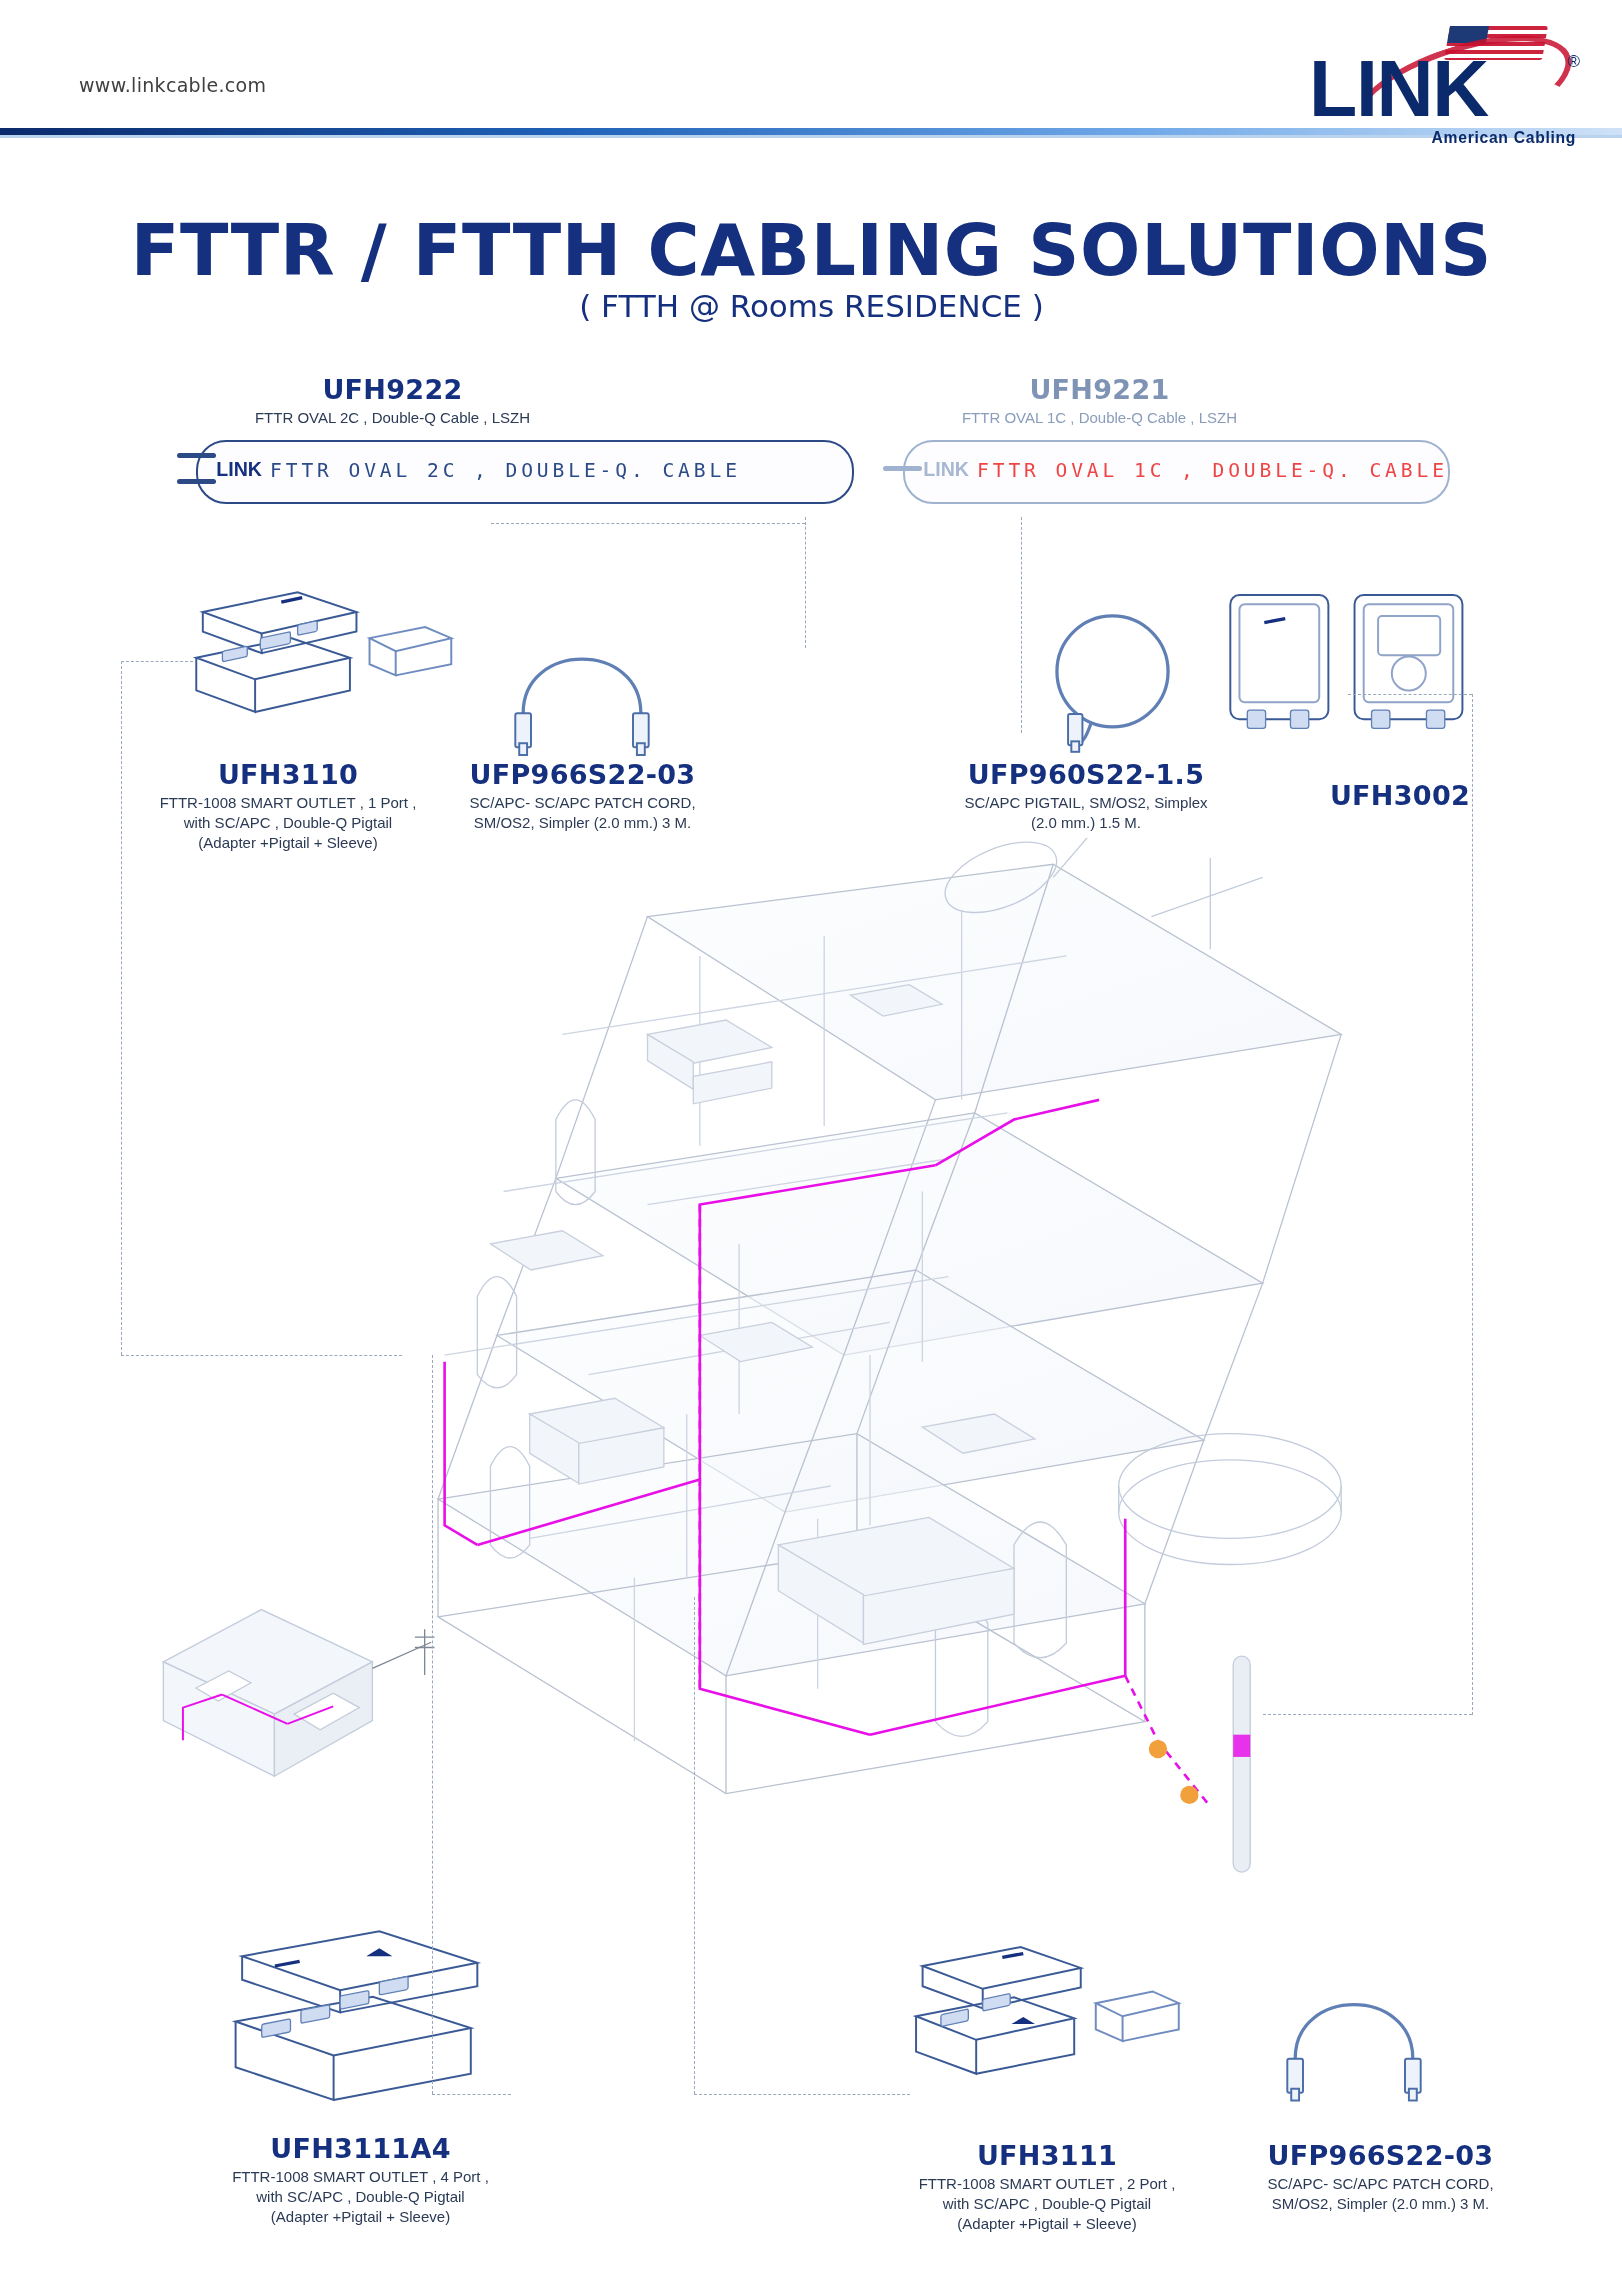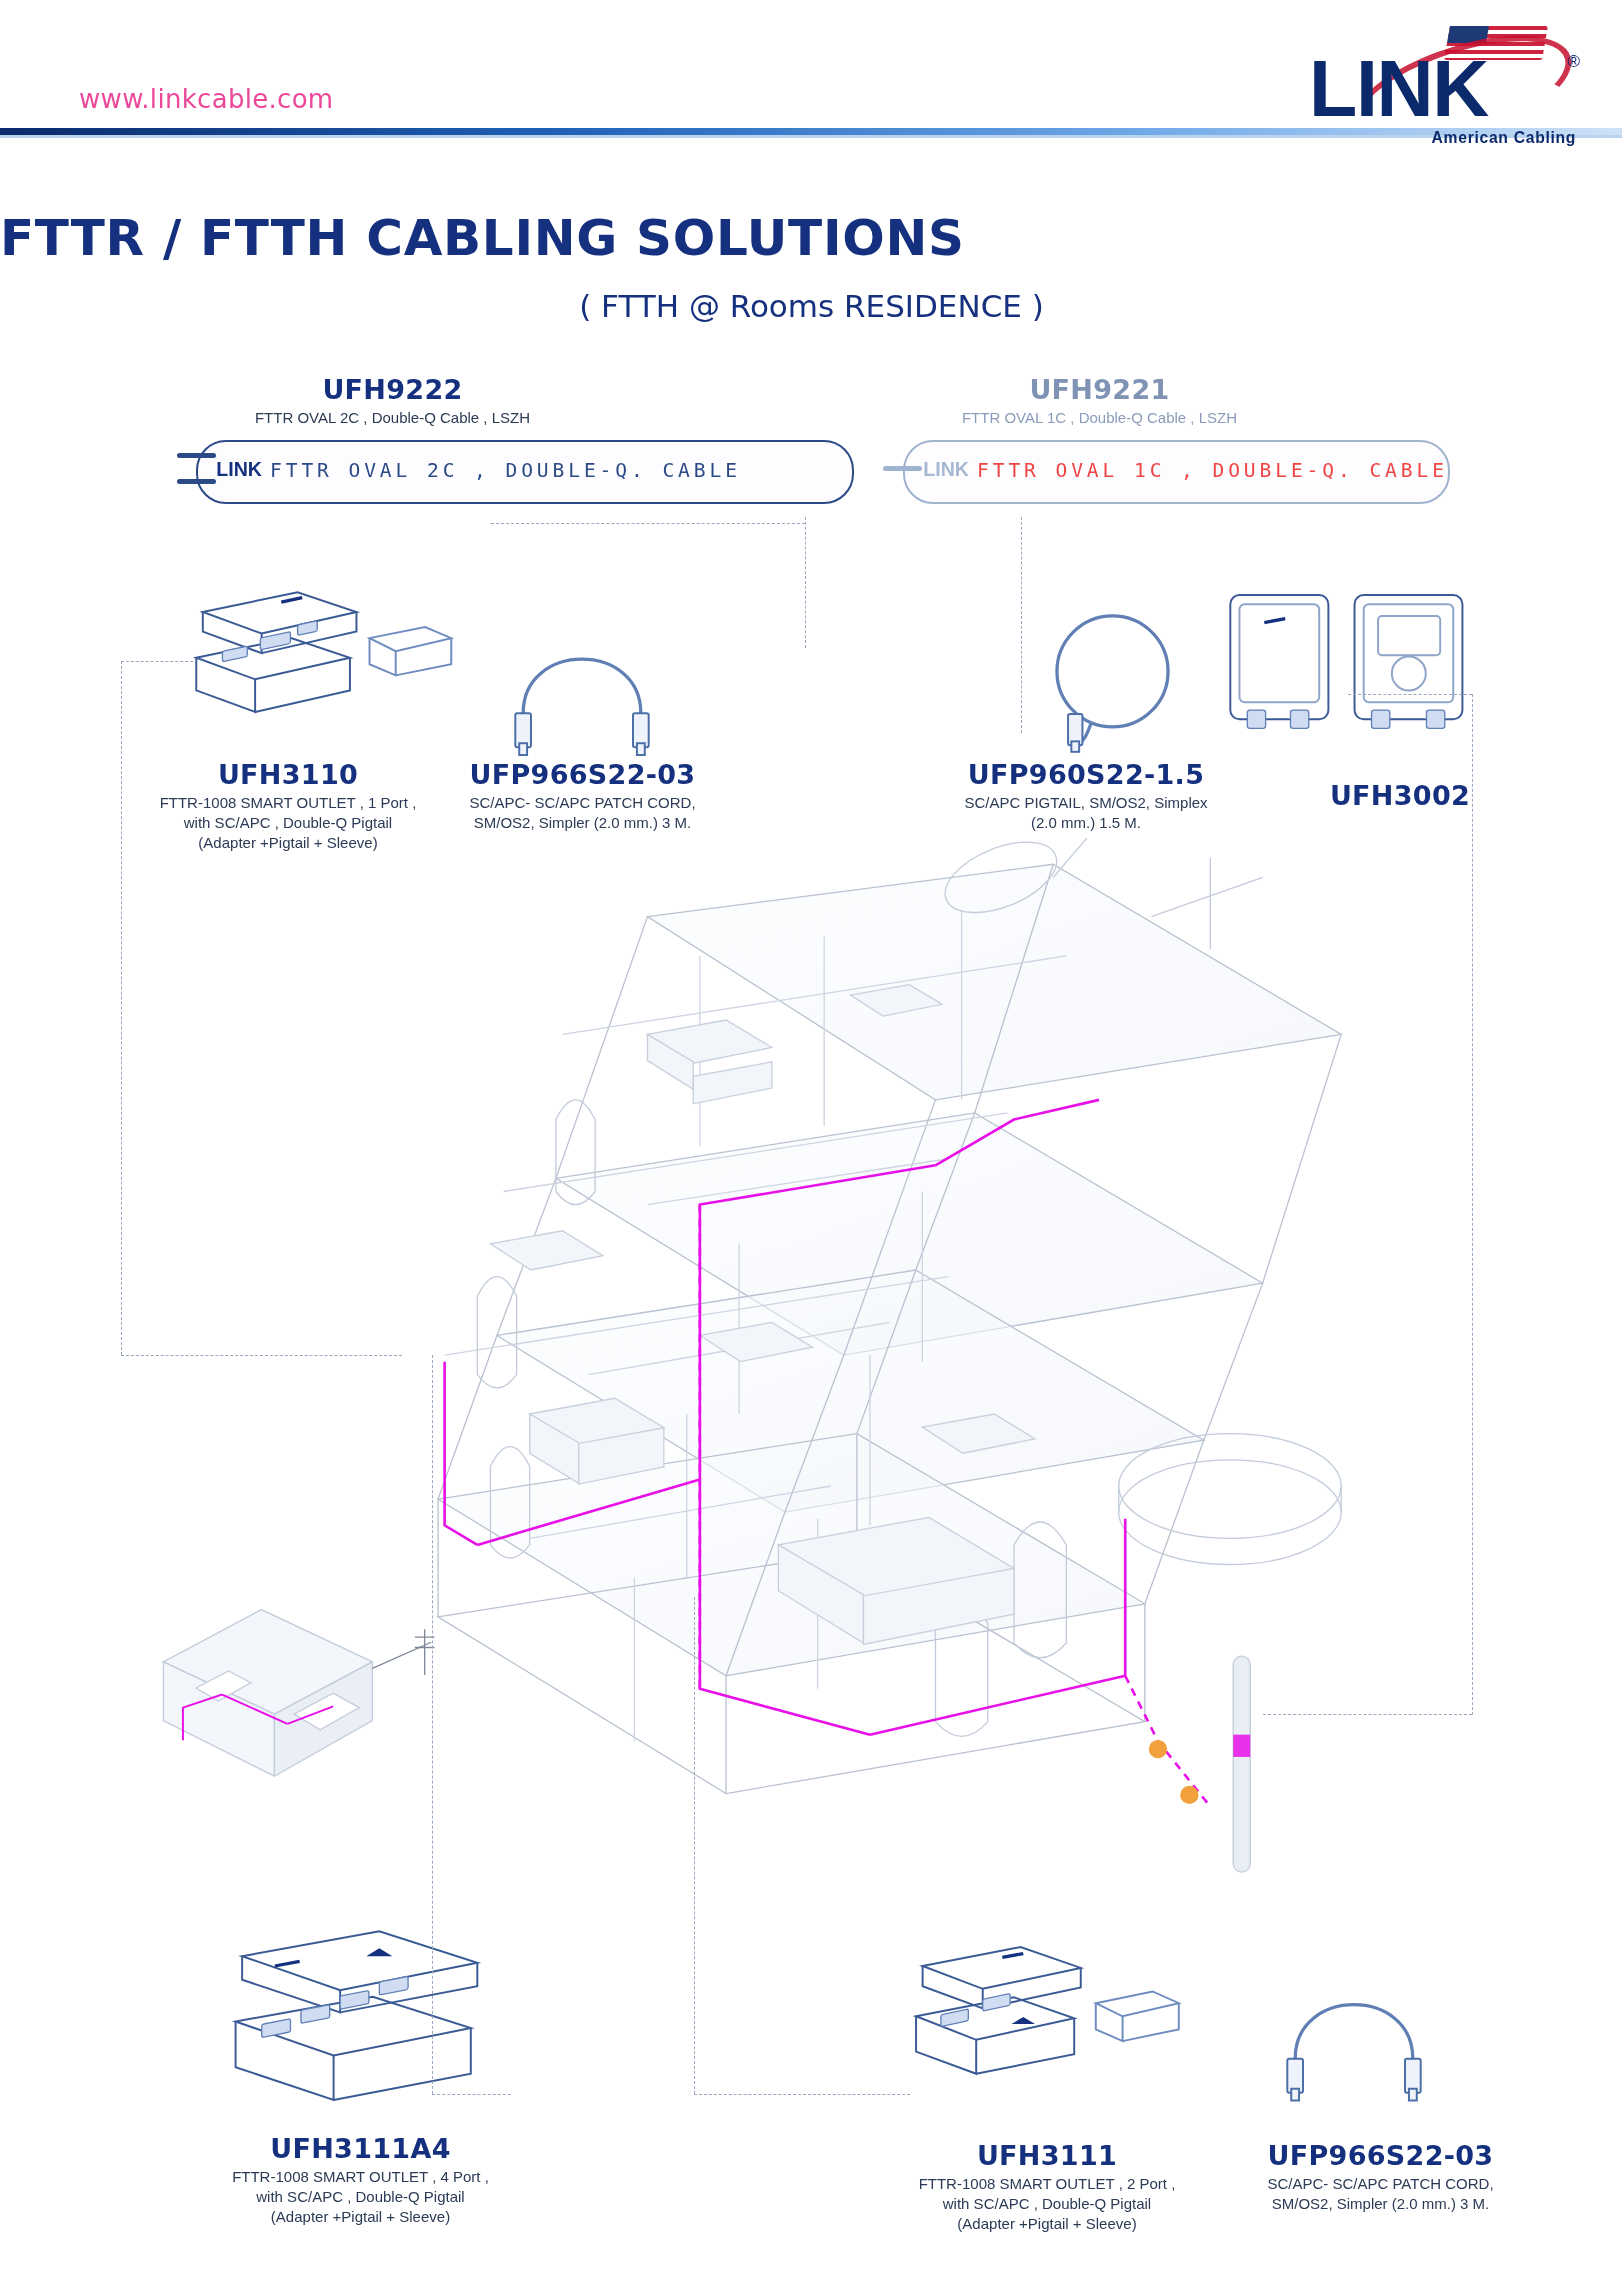--- a/index.html
+++ b/index.html
@@ -1,37 +1,37 @@
 <!DOCTYPE html>
 <html style="font-size:10.5px"><head>
 <meta charset="utf-8">
 <style>
   html,body{margin:0;padding:0;background:#ffffff;}
   body{width:1623px;height:2295px;font-family:"Liberation Sans",sans-serif;color:#1c2a4a;position:relative;overflow:hidden;}
 
   
   .header{position:absolute;left:0;top:0;width:1623px;height:157px;}
-  .site-url{position:absolute;left:79px;top:84px;font-size:26px;letter-spacing:0.3px;color:#ec4899;font-family:"DejaVu Sans",sans-serif;}
+  .site-url{position:absolute;left:79px;top:74px;font-size:19px;letter-spacing:0.3px;color:#404040;font-family:"DejaVu Sans",sans-serif;}
   .hr-line{position:absolute;left:0;top:128px;width:1623px;height:6.5px;
       background:linear-gradient(to right,#0b2a6b 0%,#1f62b8 35%,#6fa8e8 70%,#cfe2f7 100%);}
   .hr-line2{position:absolute;left:0;top:135px;width:1623px;height:3.3px;background:#b9d3ee;}
 
   .logo{position:absolute;right:39px;top:26px;width:275px;height:124px;}
   .logo-flag{position:absolute;right:39px;top:0px;width:98px;height:34px;
      background:repeating-linear-gradient(to bottom,#c8102e 0 3.9px,#ffffff 3.9px 7.9px);
      border-radius:2.6px;transform:skewX(-10deg);opacity:.92;}
   .logo-flag:after{content:"";position:absolute;left:0;top:0;width:39px;height:17px;background:#0b2a6b;}
   .logo-text{position:absolute;left:0;top:17px;font-size:79px;font-weight:bold;letter-spacing:-1.3px;color:#0b2a6b;font-family:"Liberation Sans",sans-serif;}
   .logo-swoosh{position:absolute;left:39px;top:19.6px;width:216px;height:79px;border:6.5px solid #c8102e;border-radius:50%;
       border-left-color:transparent;border-bottom-color:transparent;transform:rotate(-18deg);opacity:.85;}
   .logo-reg{position:absolute;right:3.9px;top:26px;font-size:17px;color:#0b2a6b;}
   .logo-sub{position:absolute;right:7.9px;top:103px;font-size:15.7px;font-weight:bold;color:#0b2a6b;letter-spacing:0.7px;}
 
   
-  .title{position:absolute;top:209px;left:0;width:1623px;text-align:left;font-size:50px;font-weight:bold;color:#15307e;letter-spacing:0.7px;font-family:"DejaVu Sans",sans-serif;}
+  .title{position:absolute;top:209px;left:0;width:1623px;text-align:center;font-size:71px;font-weight:bold;color:#15307e;letter-spacing:0.7px;font-family:"DejaVu Sans",sans-serif;}
   .subtitle{position:absolute;top:288px;left:0;width:1623px;text-align:center;font-size:31px;color:#15307e;font-family:"DejaVu Sans",sans-serif;}
 
   
   .lbl{position:absolute;text-align:center;}
   .lbl .code{font-size:27px;font-weight:bold;color:#15307e;letter-spacing:0.3px;font-family:"DejaVu Sans",sans-serif;}
   .lbl .code.grey{color:#7f93b5;}
   .lbl .desc{font-size:15px;color:#2b3a55;line-height:1.35;margin-top:2.6px;font-family:"Liberation Sans",sans-serif;}
   .lbl .desc.grey{color:#8a9cbb;}
 
   

